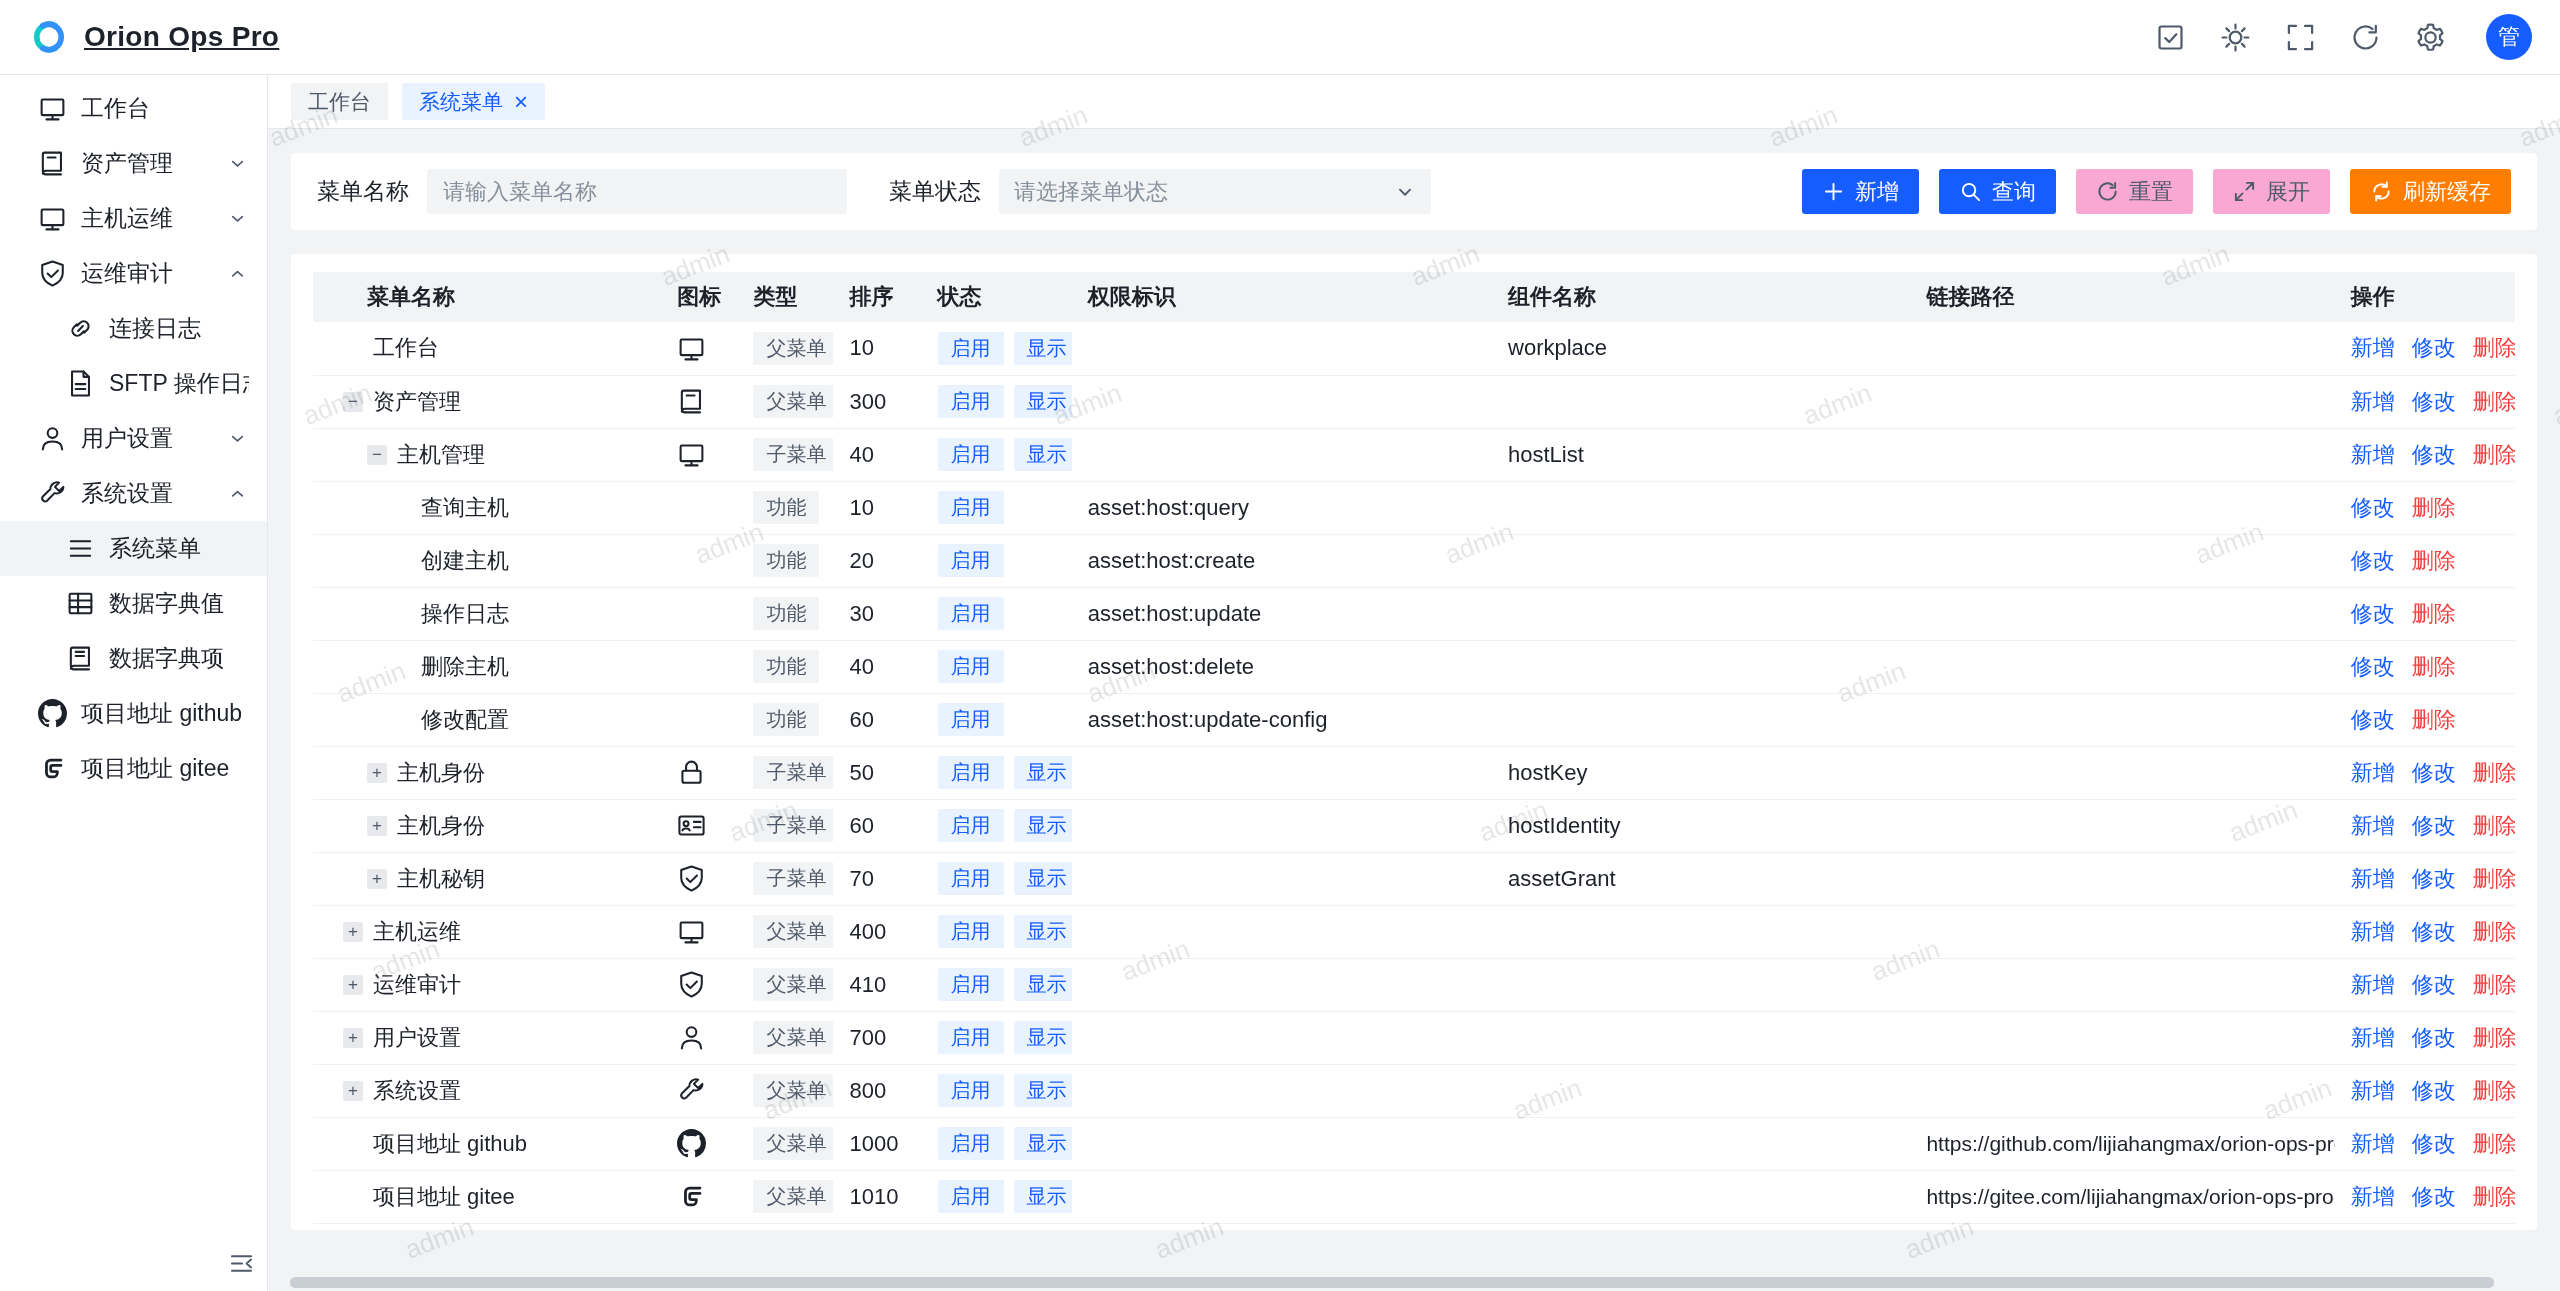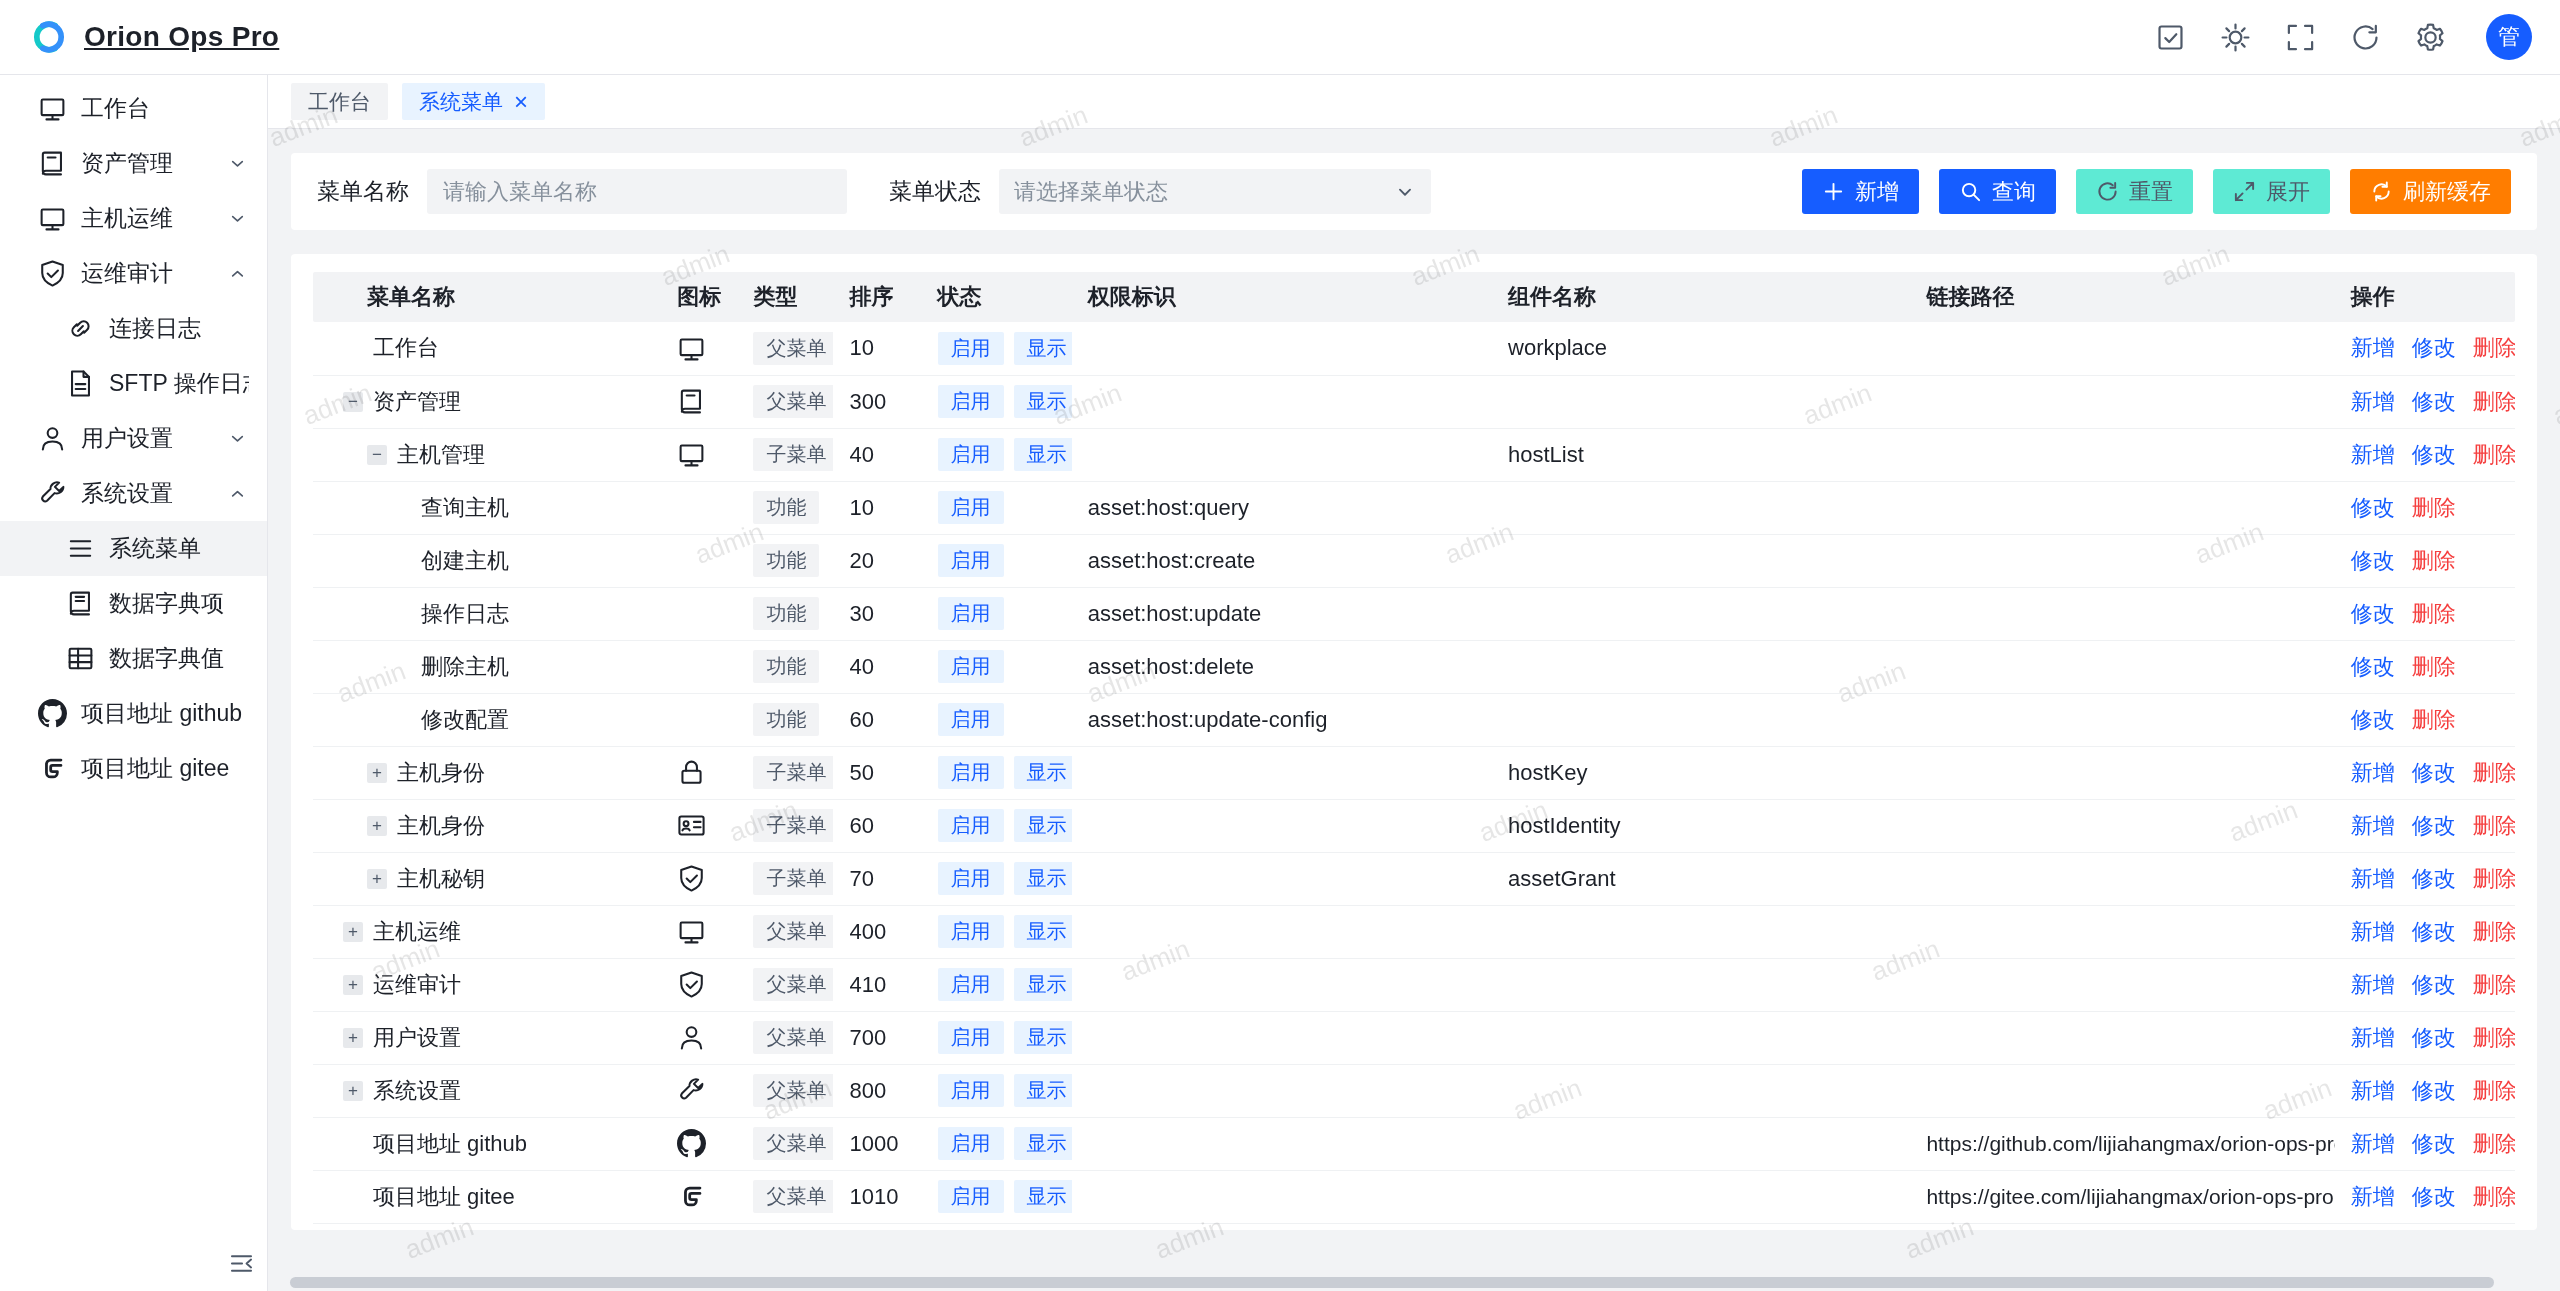--- a/index.html
+++ b/index.html
@@ -52,21 +52,21 @@
   .field label{color:var(--text);font-size:23px;margin-right:18px;white-space:nowrap;}
   .tin{width:420px;height:45px;background:#f2f3f5;border:none;border-radius:3px;padding:0 16px;font-size:22px;color:var(--text);font-family:inherit;}
   .tin::placeholder{color:var(--ph);}
   .select{width:432px;height:45px;background:#f2f3f5;border-radius:3px;display:flex;align-items:center;justify-content:space-between;
     padding:0 15px;color:var(--ph);font-size:22px;cursor:pointer;}
   .select .chev{width:22px;height:22px;color:var(--text2);}
   .btns{margin-left:auto;display:flex;gap:20px;}
   .btn{height:45px;padding:0 20px;border:none;border-radius:3px;font-size:22px;display:inline-flex;align-items:center;gap:10px;cursor:pointer;font-family:inherit;white-space:nowrap;}
   .btn .bicn{width:23px;height:23px;display:inline-flex;}
   .btn.primary{background:var(--primary);color:#fff;}
-  .btn.plain{background:#5eead4;color:var(--text2);font-family:Liberation Serif, serif;}
+  .btn.plain{background:#f9a8d4;color:var(--text2);font-family:Liberation Serif, serif;}
   .btn.warning{background:var(--warning);color:#fff;}
 
   
   .table-card{margin-top:24px;padding:18px 22px 6px;}
   table{width:100%;border-collapse:collapse;table-layout:fixed;}
   thead th{background:#f2f3f5;height:50px;text-align:left;padding:0 16px;font-weight:600;font-size:22px;color:var(--text);white-space:nowrap;}
   thead th:first-child{padding-left:54px;border-radius:2px 0 0 2px;}
   thead th:last-child{border-radius:0 2px 2px 0;}
   tbody td{height:53px;padding:0 16px;border-bottom:1px solid #eff1f3;font-size:22px;color:var(--text);white-space:nowrap;overflow:hidden;vertical-align:middle;}
   .namecell{display:flex;align-items:center;padding-left:14px;}
@@ -233,34 +233,34 @@
         <span class="icn ">
           <svg viewBox="0 0 48 48" fill="none" stroke="currentColor" stroke-width="3.4" stroke-linecap="round" stroke-linejoin="round">
             <path d="M8 12h32M8 24h32M8 36h32"></path>
           </svg>
         </span>
         <span class="lbl">系统菜单</span>
       </div>
       <div class="side-item sub">
         <span class="icn ">
           <svg viewBox="0 0 48 48" fill="none" stroke="currentColor" stroke-width="3.4" stroke-linecap="round" stroke-linejoin="round">
+            <rect x="6" y="8" width="36" height="32" rx="2"></rect>
+            <path d="M6 19h36M6 30h36M20 8v32"></path>
+          </svg>
+        </span>
+        <span class="lbl">数据字典值</span>
+      </div>
+      <div class="side-item sub">
+        <span class="icn ">
+          <svg viewBox="0 0 48 48" fill="none" stroke="currentColor" stroke-width="3.4" stroke-linecap="round" stroke-linejoin="round">
             <path d="M38 42H13a5 5 0 0 1-5-5V9a3 3 0 0 1 3-3h27v30H13a5 5 0 0 0-5 5"></path>
             <path d="M16 13h14M16 20h14"></path>
           </svg>
         </span>
         <span class="lbl">数据字典项</span>
-      </div>
-      <div class="side-item sub">
-        <span class="icn ">
-          <svg viewBox="0 0 48 48" fill="none" stroke="currentColor" stroke-width="3.4" stroke-linecap="round" stroke-linejoin="round">
-            <rect x="6" y="8" width="36" height="32" rx="2"></rect>
-            <path d="M6 19h36M6 30h36M20 8v32"></path>
-          </svg>
-        </span>
-        <span class="lbl">数据字典值</span>
       </div>
       <div class="side-item">
         <span class="icn ">
           <svg viewBox="0 0 16 16">
             <path fill="currentColor" d="M8 0C3.58 0 0 3.58 0 8c0 3.54 2.29 6.53 5.47 7.59.4.07.55-.17.55-.38 0-.19-.01-.82-.01-1.49-2.01.37-2.53-.49-2.69-.94-.09-.23-.48-.94-.82-1.13-.28-.15-.68-.52-.01-.53.63-.01 1.08.58 1.23.82.72 1.21 1.87.87 2.33.66.07-.52.28-.87.51-1.07-1.78-.2-3.64-.89-3.64-3.95 0-.87.31-1.59.82-2.15-.08-.2-.36-1.02.08-2.12 0 0 .67-.21 2.2.82.64-.18 1.32-.27 2-.27s1.36.09 2 .27c1.53-1.04 2.2-.82 2.2-.82.44 1.1.16 1.92.08 2.12.51.56.82 1.27.82 2.15 0 3.07-1.87 3.75-3.65 3.95.29.25.54.73.54 1.48 0 1.07-.01 1.93-.01 2.2 0 .21.15.46.55.38A8.01 8.01 0 0 0 16 8c0-4.42-3.58-8-8-8z"></path>
           </svg>
         </span>
         <span class="lbl">项目地址 github</span>
       </div>
       <div class="side-item">

